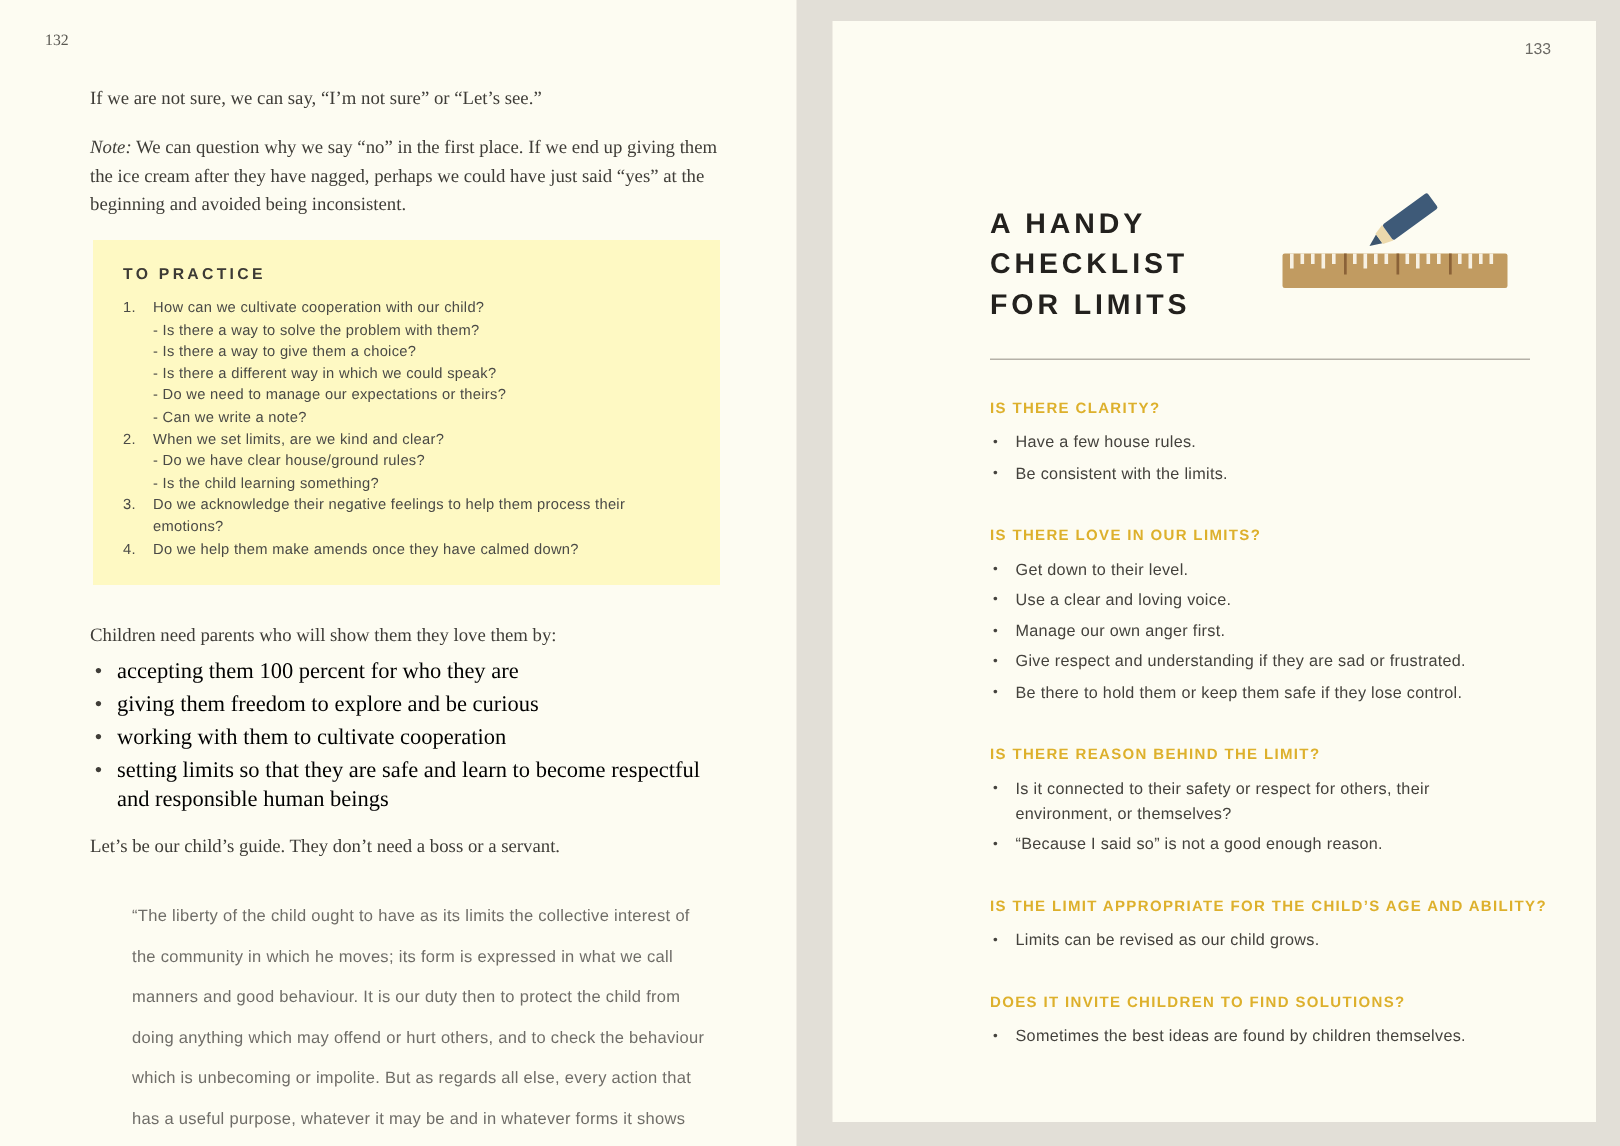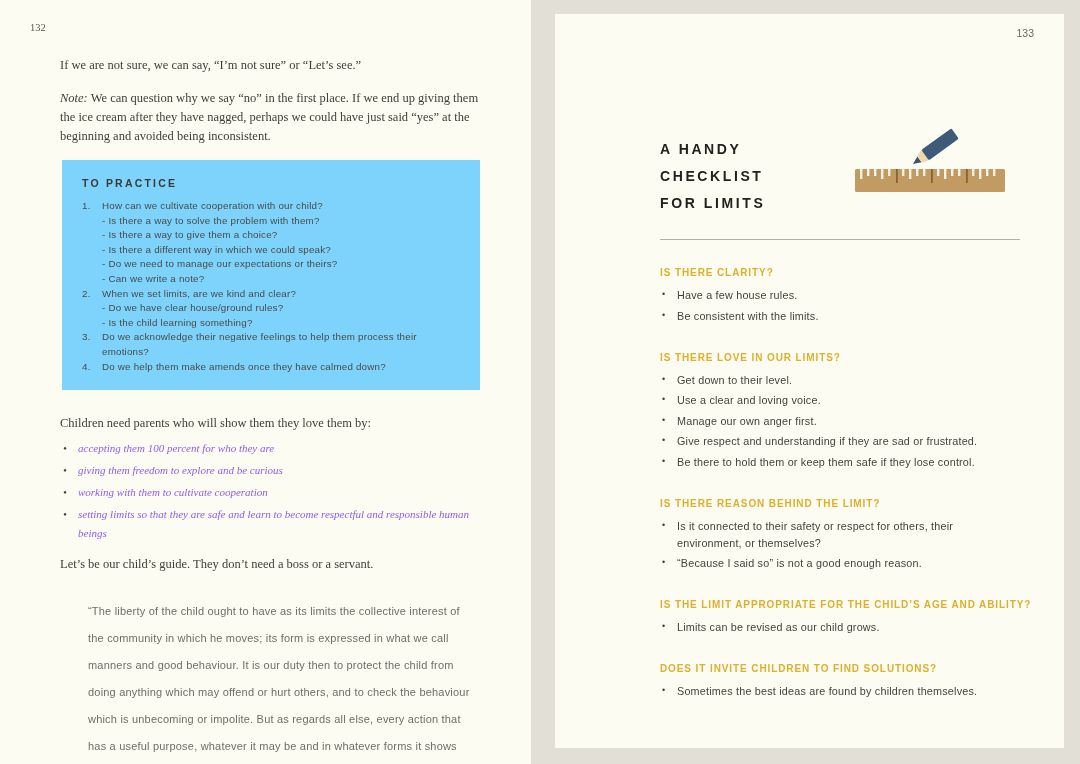--- a/index.html
+++ b/index.html
@@ -17,51 +17,51 @@
   .pnum-right{right:30px;top:13px;font-family:"Liberation Sans",sans-serif;color:#6b6964;}
 
   
   .left-body{padding:56px 60px 0 60px;width:420px;}
   .serif{
     font-family:"Liberation Serif",serif;font-size:12.5px;line-height:19px;
     color:#3f3d38;margin:0 0 14px 0;
   }
   .italic{font-style:italic;}
   .practice-box{
-    background:#7dd3fc;margin:4px 0 20px 2px;padding:17px 18px 16px 20px;
+    background:#fef9c3;margin:4px 0 20px 2px;padding:17px 18px 16px 20px;
   }
   .pbox-title{
     font-size:10.5px;font-weight:bold;letter-spacing:2.2px;color:#3c3a35;
     margin-bottom:10px;
   }
   .pline{display:flex;font-size:9.8px;line-height:14.6px;color:#4a4a46;letter-spacing:0.2px;}
   .pline .pmark{width:20px;flex:0 0 20px;}
   .pline.sub .pmark{flex-basis:20px;}
   .pline .ptxt{flex:1;}
   .love-list{list-style:none;margin:0 0 12px 0;padding:0;}
   .love-list li{
-    font-family:"Liberation Serif",serif;font-size:11px;line-height:19px;color:#8b5cf6;
-    padding-left:18px;position:relative;margin-bottom:3px;font-style:italic;
+    font-family:"Liberation Serif",serif;font-size:15px;line-height:19px;color:#000000;
+    padding-left:18px;position:relative;margin-bottom:3px;
   }
   .love-list li::before{content:"•";position:absolute;left:3px;top:0;color:#3f3d38;}
   .guide-line{margin-bottom:22px;}
   .quote-block{
     margin-left:28px;width:382px;
     font-size:11px;line-height:27px;color:#6f6d68;letter-spacing:0.2px;margin-top:24px;
   }
   .attribution{
     margin-left:28px;width:382px;text-align:right;padding-right:30px;box-sizing:border-box;
     font-size:10.8px;color:#56544f;margin-top:8px;
   }
 
   
   .rp-body{padding:0 44px 0 105px;}
   .rp-header{display:flex;justify-content:space-between;align-items:flex-start;margin-top:108px;}
   .rp-title{
-    font-size:14px;font-weight:bold;letter-spacing:2.6px;color:#23211e;
+    font-size:19px;font-weight:bold;letter-spacing:2.6px;color:#23211e;
     line-height:27px;margin:14px 0 0 0;
   }
   .illustration{width:160px;height:74px;margin-right:10px;flex:0 0 auto;}
   .divider{border:none;border-top:1px solid #b5b1a8;margin:22px 0 0 0;width:360px;}
   .rp-section{margin-top:27px;}
   .rp-heading{
     font-size:10px;font-weight:bold;letter-spacing:0.9px;color:#ddb02c;
     white-space:nowrap;margin:0 0 9px 0;
   }
   .rp-list{list-style:none;margin:0;padding:0;width:352px;}

